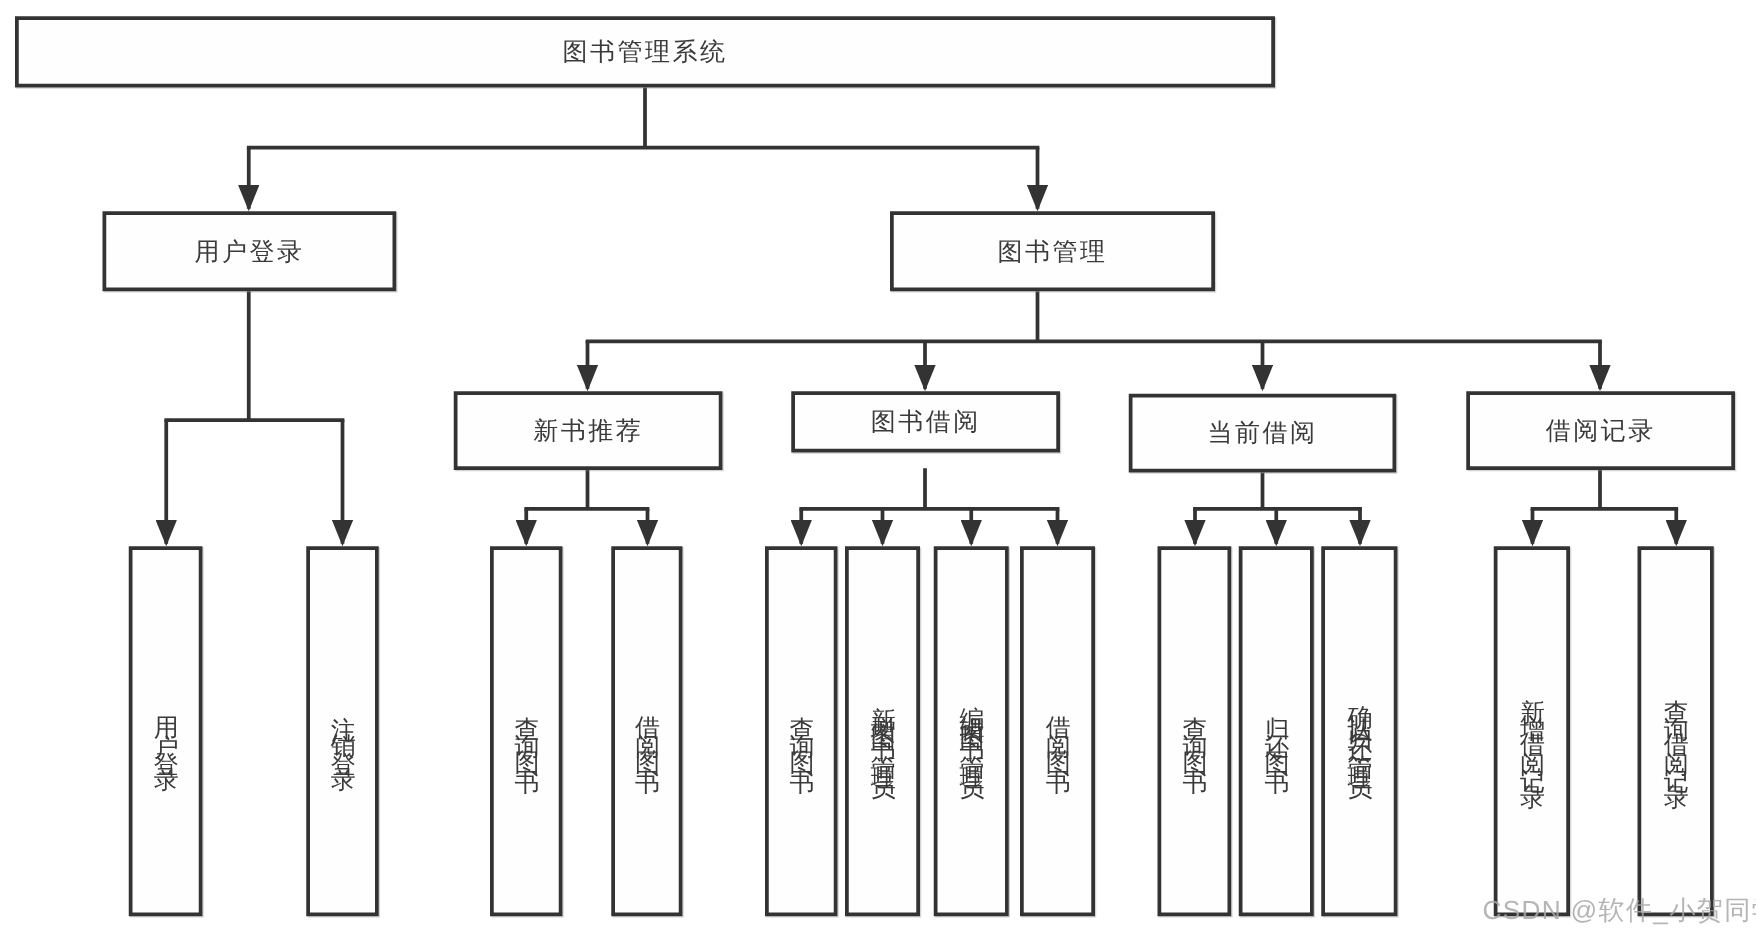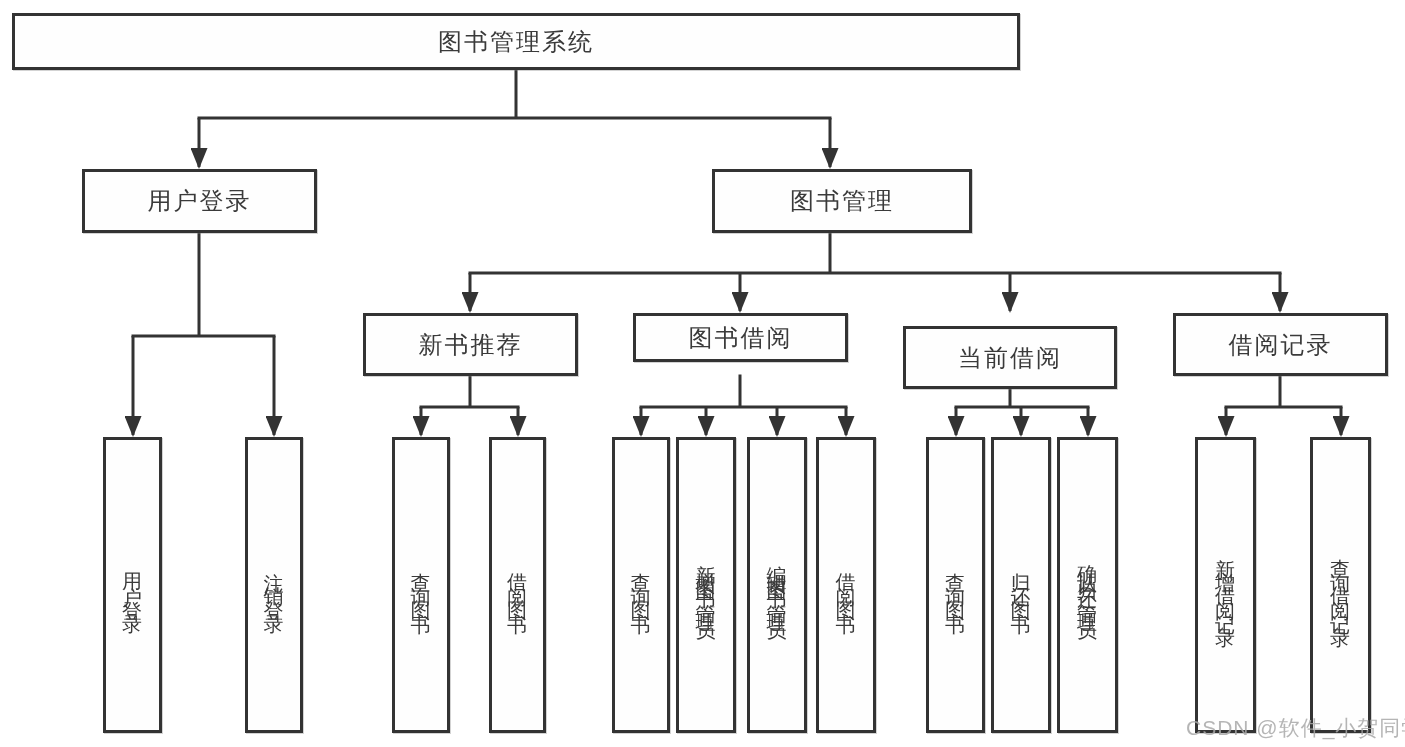--- a/index.html
+++ b/index.html
@@ -14,21 +14,21 @@
   .node{
     position:absolute;
     box-sizing:border-box;
     border:3px solid #333333;
     background:#fefefe;
     display:flex;align-items:center;justify-content:center;
     color:#3a3a3a;
     z-index:2;
     box-shadow:1px 1px 0 rgba(130,130,130,0.35);
   }
-  .h{font-size:24px;letter-spacing:2px;white-space:nowrap;}
+  .h{font-size:20px;letter-spacing:2px;white-space:nowrap;}
   .v span{
     writing-mode:vertical-rl;
     text-orientation:mixed;
     font-size:20px;
     letter-spacing:14px;
     line-height:1;
   }
   .v.tight span{letter-spacing:8px;}
   .watermark{
     position:absolute;
@@ -89,21 +89,21 @@
     </g>
   </svg>
 
   <div class="node h" style="left:12px;top:13px;width:1008px;height:57px">图书管理系统</div>
 
   <div class="node h" style="left:82px;top:169px;width:235px;height:64px">用户登录</div>
   <div class="node h" style="left:712px;top:169px;width:260px;height:64px">图书管理</div>
 
   <div class="node h" style="left:363px;top:313px;width:215px;height:63px">新书推荐</div>
   <div class="node h" style="left:633px;top:313px;width:215px;height:49px">图书借阅</div>
-  <div class="node h" style="left:903px;top:326px;width:214px;height:63px">当前借阅</div>
+  <div class="node h" style="left:903px;top:315px;width:214px;height:63px">当前借阅</div>
   <div class="node h" style="left:1173px;top:313px;width:215px;height:63px">借阅记录</div>
 
   <div class="node v" style="left:103px;top:437px;width:59px;height:296px">
     <span>用户登录</span>
   </div>
   <div class="node v" style="left:245px;top:437px;width:58px;height:296px">
     <span>注销登录</span>
   </div>
 
   <div class="node v" style="left:392px;top:437px;width:58px;height:296px">

